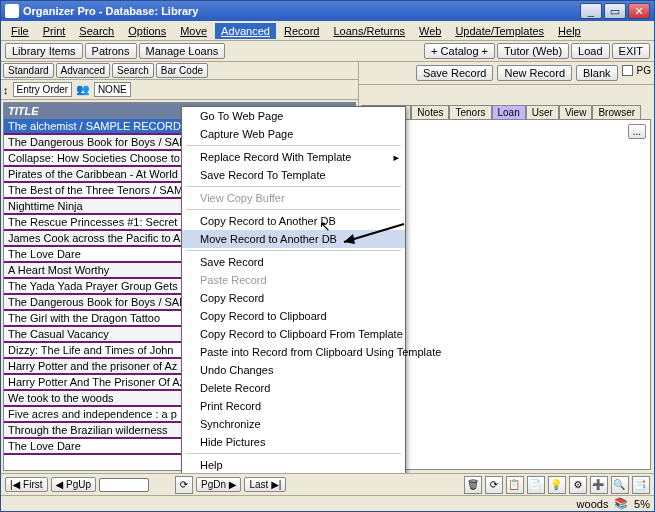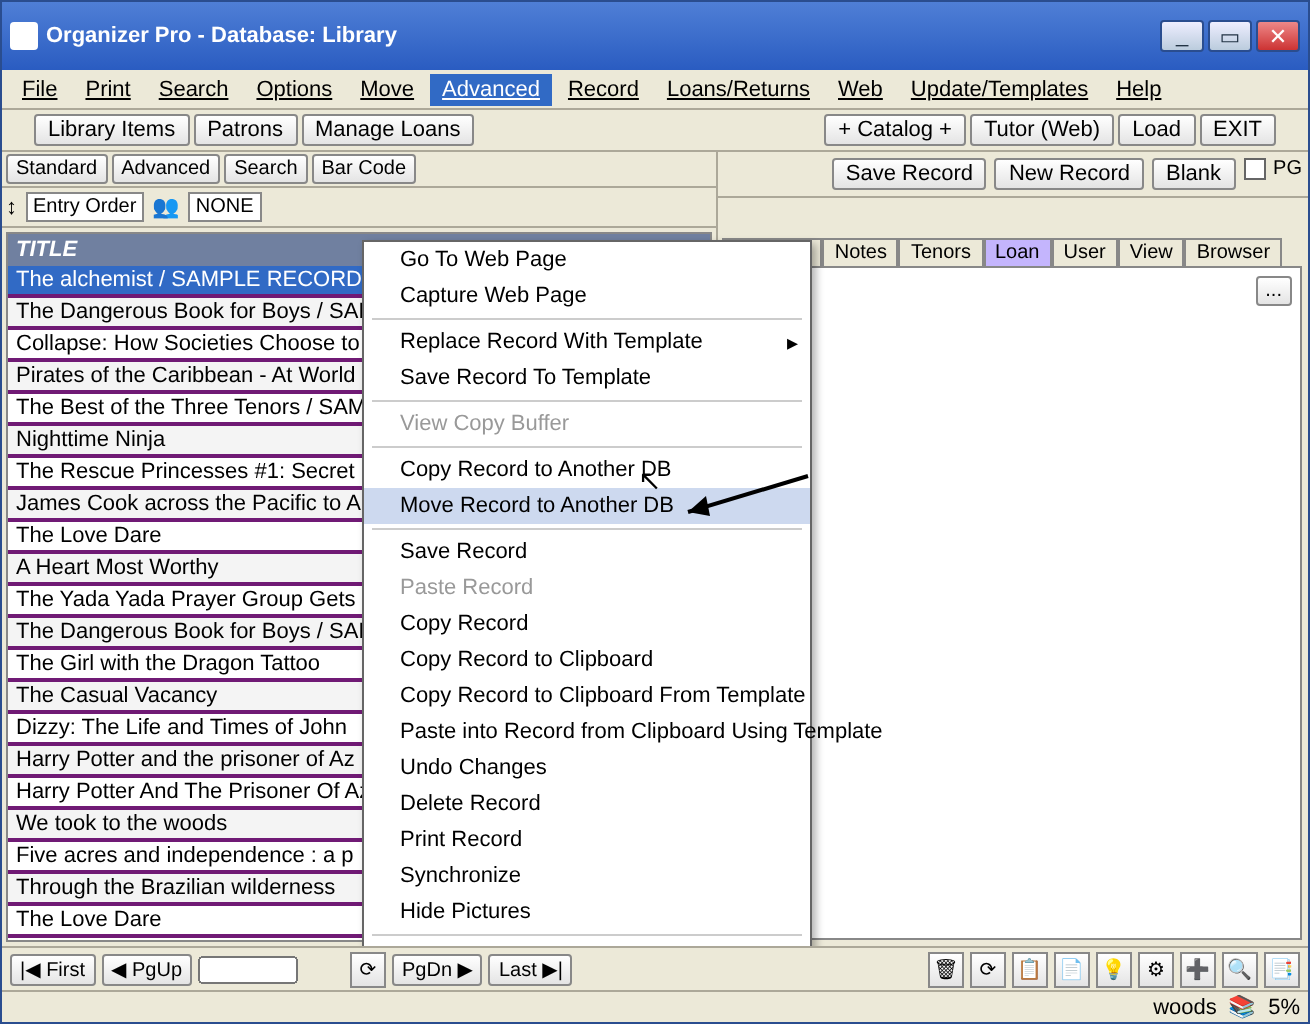--- a/index.html
+++ b/index.html
@@ -1,28 +1,28 @@
 <!DOCTYPE html>
 <html><head>
 <meta charset="utf-8">
 <style>
   * { box-sizing: border-box; font-family: Tahoma, Arial, sans-serif; font-size: 11px; }
   body { margin: 0; background: #8aa0c0; width: 655px; height: 512px; overflow: hidden; }
   .window { width: 655px; height: 512px; background: #e8e8e8; display: flex; flex-direction: column; border: 1px solid #2a4d8f; }
-  .titlebar { height: 34px; background: linear-gradient(#4f7fd6, #2a5cc1); color: #fff; display: flex; align-items: center; padding: 0 4px; }
+  .titlebar { height: 20px; background: linear-gradient(#4f7fd6, #2a5cc1); color: #fff; display: flex; align-items: center; padding: 0 4px; }
   .titlebar .icon { width: 14px; height: 14px; background: #fff; margin-right: 4px; border-radius: 2px; }
   .titlebar .title { flex: 1; font-weight: bold; }
   .winbtns { display: flex; gap: 2px; }
   .winbtn { width: 22px; height: 16px; background: linear-gradient(#eef,#bcd); border: 1px solid #2a4d8f; border-radius: 2px; display:flex;align-items:center;justify-content:center;color:#234; }
   .winbtn.close { background: linear-gradient(#e88,#c33); color:#fff;}
   .menubar { height: 20px; background: #ece9d8; display: flex; align-items: center; padding: 0 4px; gap: 2px; border-bottom: 1px solid #aca899; }
   .menuitem { padding: 2px 6px; }
   .menuitem u { text-decoration: underline; }
   .menuitem.active { background: #316ac5; color:#fff; }
-  .tabrow { padding: 2px 16px; display:flex; gap:2px; align-items:center; background:#ece9d8; border-bottom:1px solid #aca899;}
+  .tabrow { padding: 2px 4px; display:flex; gap:2px; align-items:center; background:#ece9d8; border-bottom:1px solid #aca899;}
   .btn { background: linear-gradient(#fff,#e4e4e4); border:1px solid #888; padding:1px 6px; border-radius:2px; white-space:nowrap;}
   .btn.small { font-size:10px; padding:1px 4px;}
   .content { flex:1; display:flex; background:#ece9d8; overflow:hidden; position:relative;}
   .leftcol { width: 358px; display:flex; flex-direction:column; border-right:1px solid #aca899;}
   .filterrow { padding:2px; display:flex; gap:4px; align-items:center; border-bottom:1px solid #aca899;}
   .filterrow .box { background:#fff; border:1px solid #888; padding:1px 3px; font-size:10px;}
   .tblwrap { flex:1; overflow:hidden; background:#fff; border:1px solid #888; margin:2px;}
   .tblhead { background:#7080a0; color:#fff; font-weight:bold; font-style:italic; padding:2px 4px;}
   .row { padding:1px 4px; border-bottom:2px solid #701a75; white-space:nowrap; overflow:hidden;}
   .row.odd { background:#fff;}

